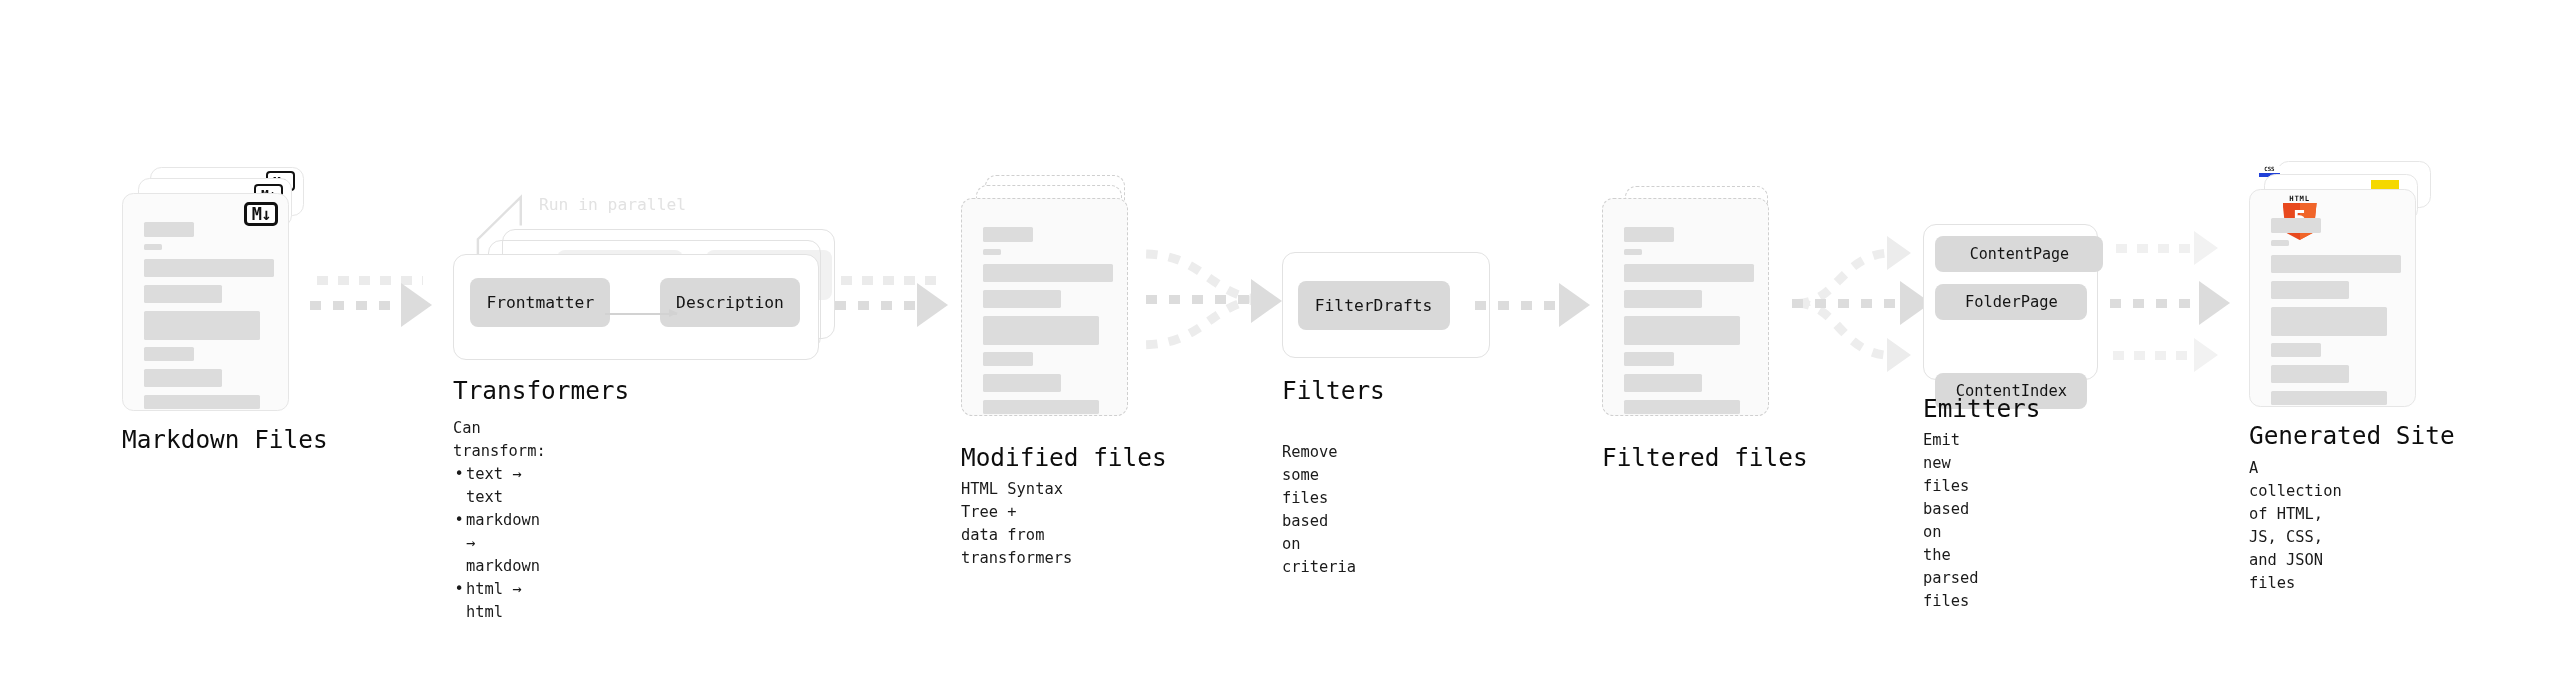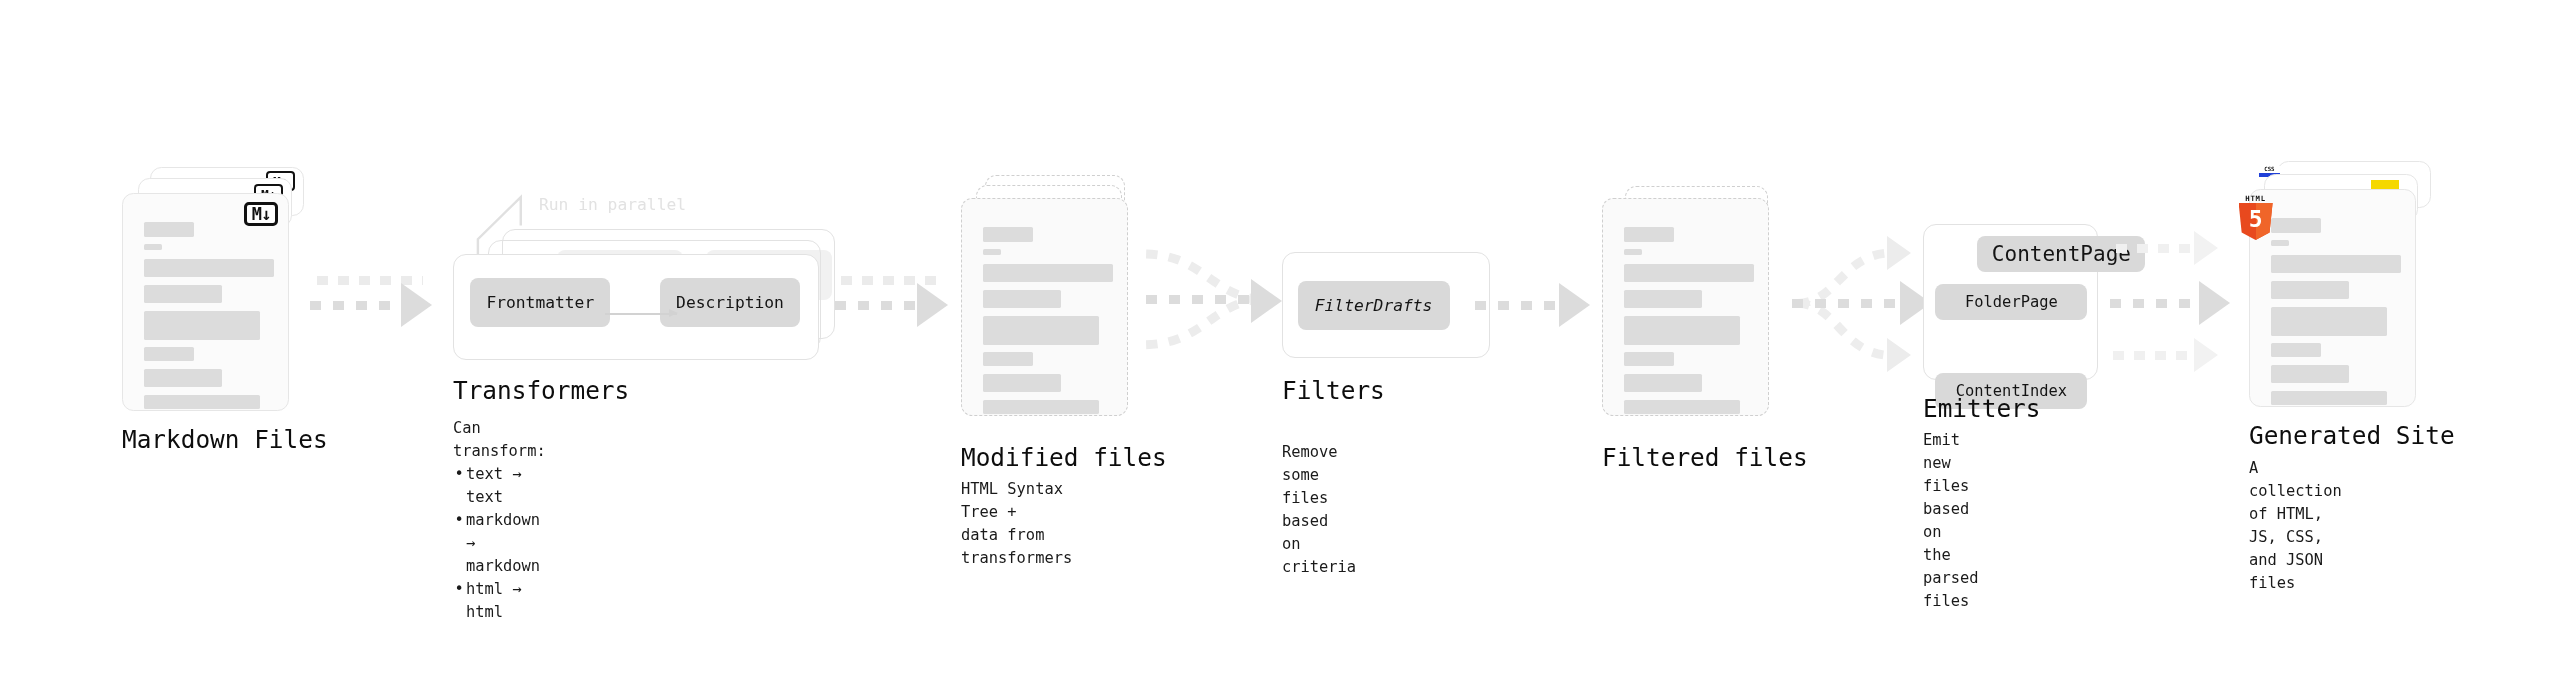--- a/index.html
+++ b/index.html
@@ -233,21 +233,21 @@
 <div class="stage">
   <svg style="position:absolute;left:1138px;top:244px;" width="146" height="114" viewBox="0 0 180 140">
     <path d="M10,12 C80,14 90,62 148,68" fill="none" stroke="#ececec" stroke-width="11" stroke-dasharray="14 14" stroke-linecap="butt"></path>
     <path d="M10,124 C80,122 90,74 148,68" fill="none" stroke="#ececec" stroke-width="11" stroke-dasharray="14 14" stroke-linecap="butt"></path>
   </svg>
   <div class="dash" style="left:1146px;top:295px;width:120px;"></div>
   <div class="tri" style="left:1251px;top:279px;"></div>
 </div>
 
 <div class="stage">
-  <div class="gbox solid" style="left:1282px;top:252px;width:208px;height:106px;font-style:italic;">
+  <div class="gbox solid" style="left:1282px;top:252px;width:208px;height:106px;">
     <div class="chip" style="left:14.6px;top:28px;width:152px;height:49px;">
       <span>FilterDrafts</span>
     </div>
   </div>
 
   <div class="title" style="left:1282px;top:376px;">Filters</div>
   <div class="sub" style="left:1282px;top:413px;margin-top:28px;">
     <div>Remove some files based</div>
     <div>on criteria</div>
   </div>
@@ -286,21 +286,21 @@
     <path d="M12,88 C60,90 66,148 122,152" fill="none" stroke="#ededed" stroke-width="11" stroke-dasharray="14 14"></path>
   </svg>
   <div class="dash" style="left:1792px;top:299px;width:120px;"></div>
   <div class="tri" style="left:1900px;top:281px;"></div>
   <div class="tri light" style="left:1887px;top:236px;"></div>
   <div class="tri light" style="left:1887px;top:338px;"></div>
 </div>
 
 <div class="stage">
   <div class="gbox solid" style="left:1923px;top:224px;width:175px;height:156px;">
-    <div class="chip" style="left:11.4px;top:11.4px;width:168px;height:36px;font-size:21px;margin-left:42px;">
+    <div class="chip" style="left:11.4px;top:11.4px;width:168px;height:36px;font-size:15px;">
       <span>ContentPage</span>
     </div>
     <div class="chip" style="left:11.4px;top:59px;width:152px;height:36px;font-size:15.4px;">
       <span>FolderPage</span>
     </div>
     <div class="chip" style="left:11.4px;top:106px;width:152px;height:36px;font-size:15.4px;margin-top:42px;">
       <span>ContentIndex</span>
     </div>
   </div>
 
@@ -329,21 +329,21 @@
       <div class="badge css-badge" style="right:19.5px;top:4.1px;">
         <div class="t">CSS</div>
         <div class="u"></div>
       </div>
     </div>
 
     <div class="card back" style="left:14.6px;top:13px;width:154px;height:47px;">
       <div class="badge js-badge" style="right:18px;top:4.9px;"></div>
     </div>
 
-    <div class="card" style="left:0px;top:28px;width:167px;height:218px;">
+    <div class="card" style="left:0px;top:28px;width:167px;height:218px;padding-left:44px;">
       <div class="badge html5" style="right:11.4px;top:4.9px;">
         <div class="cap">HTML</div>
         <div class="shield">
           <div class="num">5</div>
         </div>
       </div>
       <div class="lines">
         <div class="ln" style="width:50px;height:14.6px;"></div>
         <div class="ln" style="width:18px;height:5.7px;margin-bottom:9px;"></div>
         <div class="ln" style="width:130px;height:18.7px;"></div>

